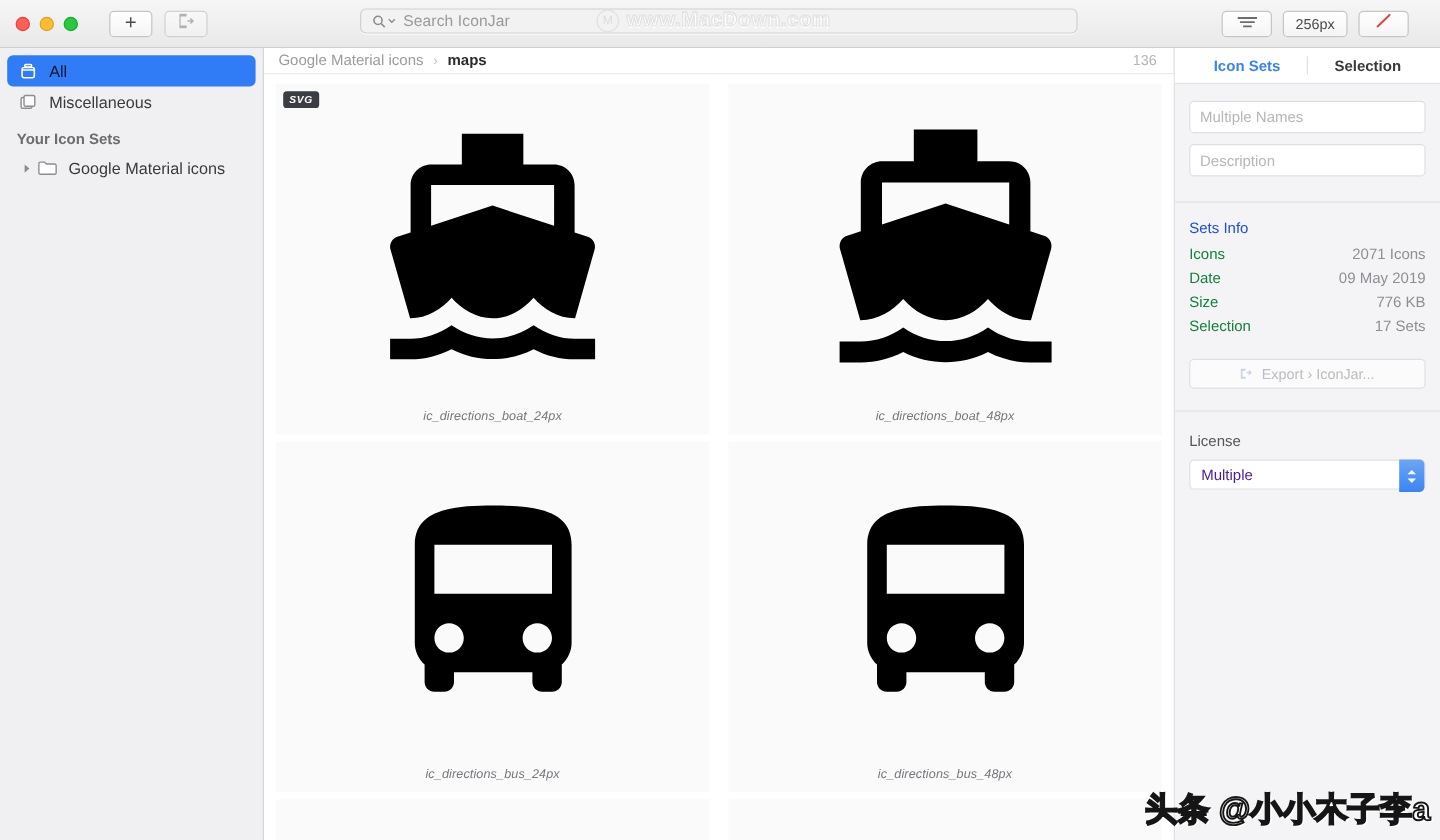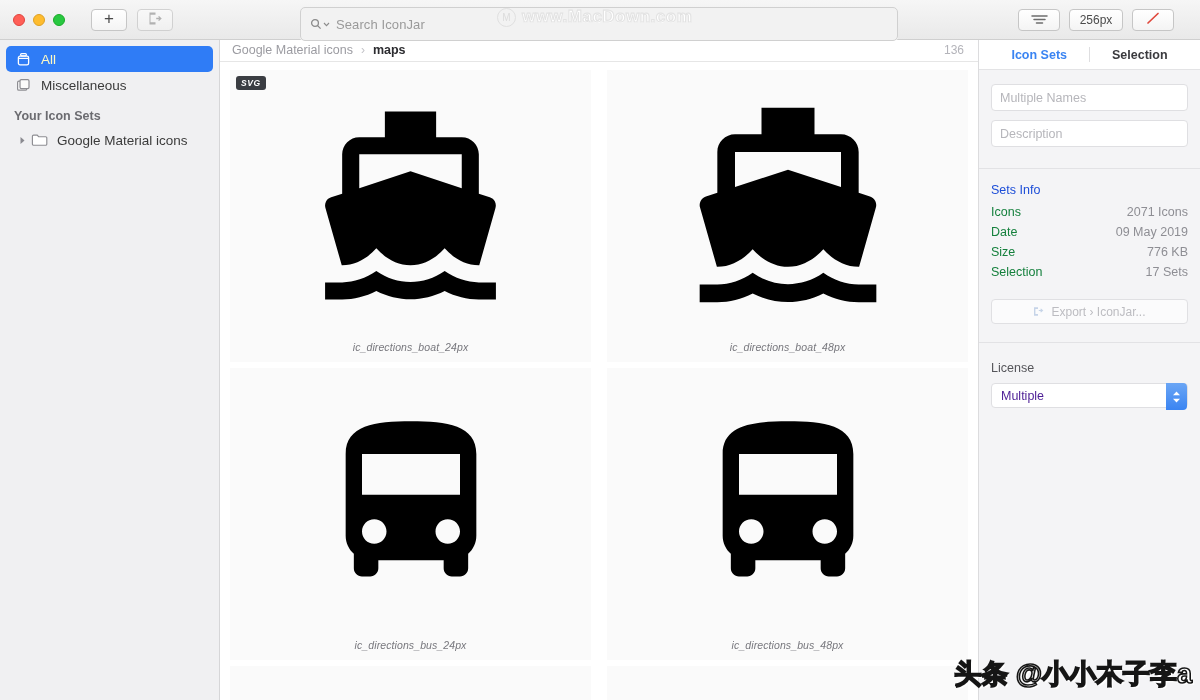--- a/index.html
+++ b/index.html
@@ -31,21 +31,21 @@
     display:flex; align-items:center; justify-content:center;
     box-shadow:0 .5px 0 rgba(255,255,255,.8) inset;
   }
   .tb-btn.dim { background:linear-gradient(#fbfbfb,#f2f2f2); opacity:.72; }
   .tb-group-left { display:flex; gap:10px; margin-left:26px; }
 
   .plus { font-size:17px; color:#4a4a4a; line-height:1; margin-top:-2px; }
 
   .searchwrap {
     position:absolute; left:300px; top:7px;
-    width:598px; height:34px;
+    width:598px; height:21px;
     background:#f2f2f2;
     border:1px solid #d0d0d0; border-radius:5px;
     display:flex; align-items:center;
     box-shadow:0 1px 0 rgba(255,255,255,.7);
   }
   .search-ico { margin-left:9px; display:flex; align-items:center; gap:1px; color:#8b8b8b; }
   .search-ph { margin-left:6px; font-size:13px; color:#9a9a9a; letter-spacing:.1px; }
 
   .watermark-top {
     position:absolute; left:497px; top:7px;
@@ -84,21 +84,21 @@
     padding-top:6px;
     flex:0 0 220px;
   }
   .side-item {
     height:26px; margin:0 6px;
     display:flex; align-items:center;
     border-radius:5px;
     padding-left:8px;
     font-size:13.5px; color:#3b3b3b;
   }
-  .side-item.active { background:#2f7cf6; color:#fef9c3;text-align:center; }
+  .side-item.active { background:#2f7cf6; color:#0f172a;text-align:center; }
   .side-item .ico { width:19px; height:17px; margin-right:8px; display:flex; align-items:center; justify-content:center; }
   .side-head {
     font-size:12.5px; font-weight:bold; color:#6b6b70;
     padding:11px 0 4px 14px;
   }
   .side-item.with-tri { padding-left:0; }
   .tri {
     width:16px; display:flex; align-items:center; justify-content:center;
     margin-left:8px;
   }

